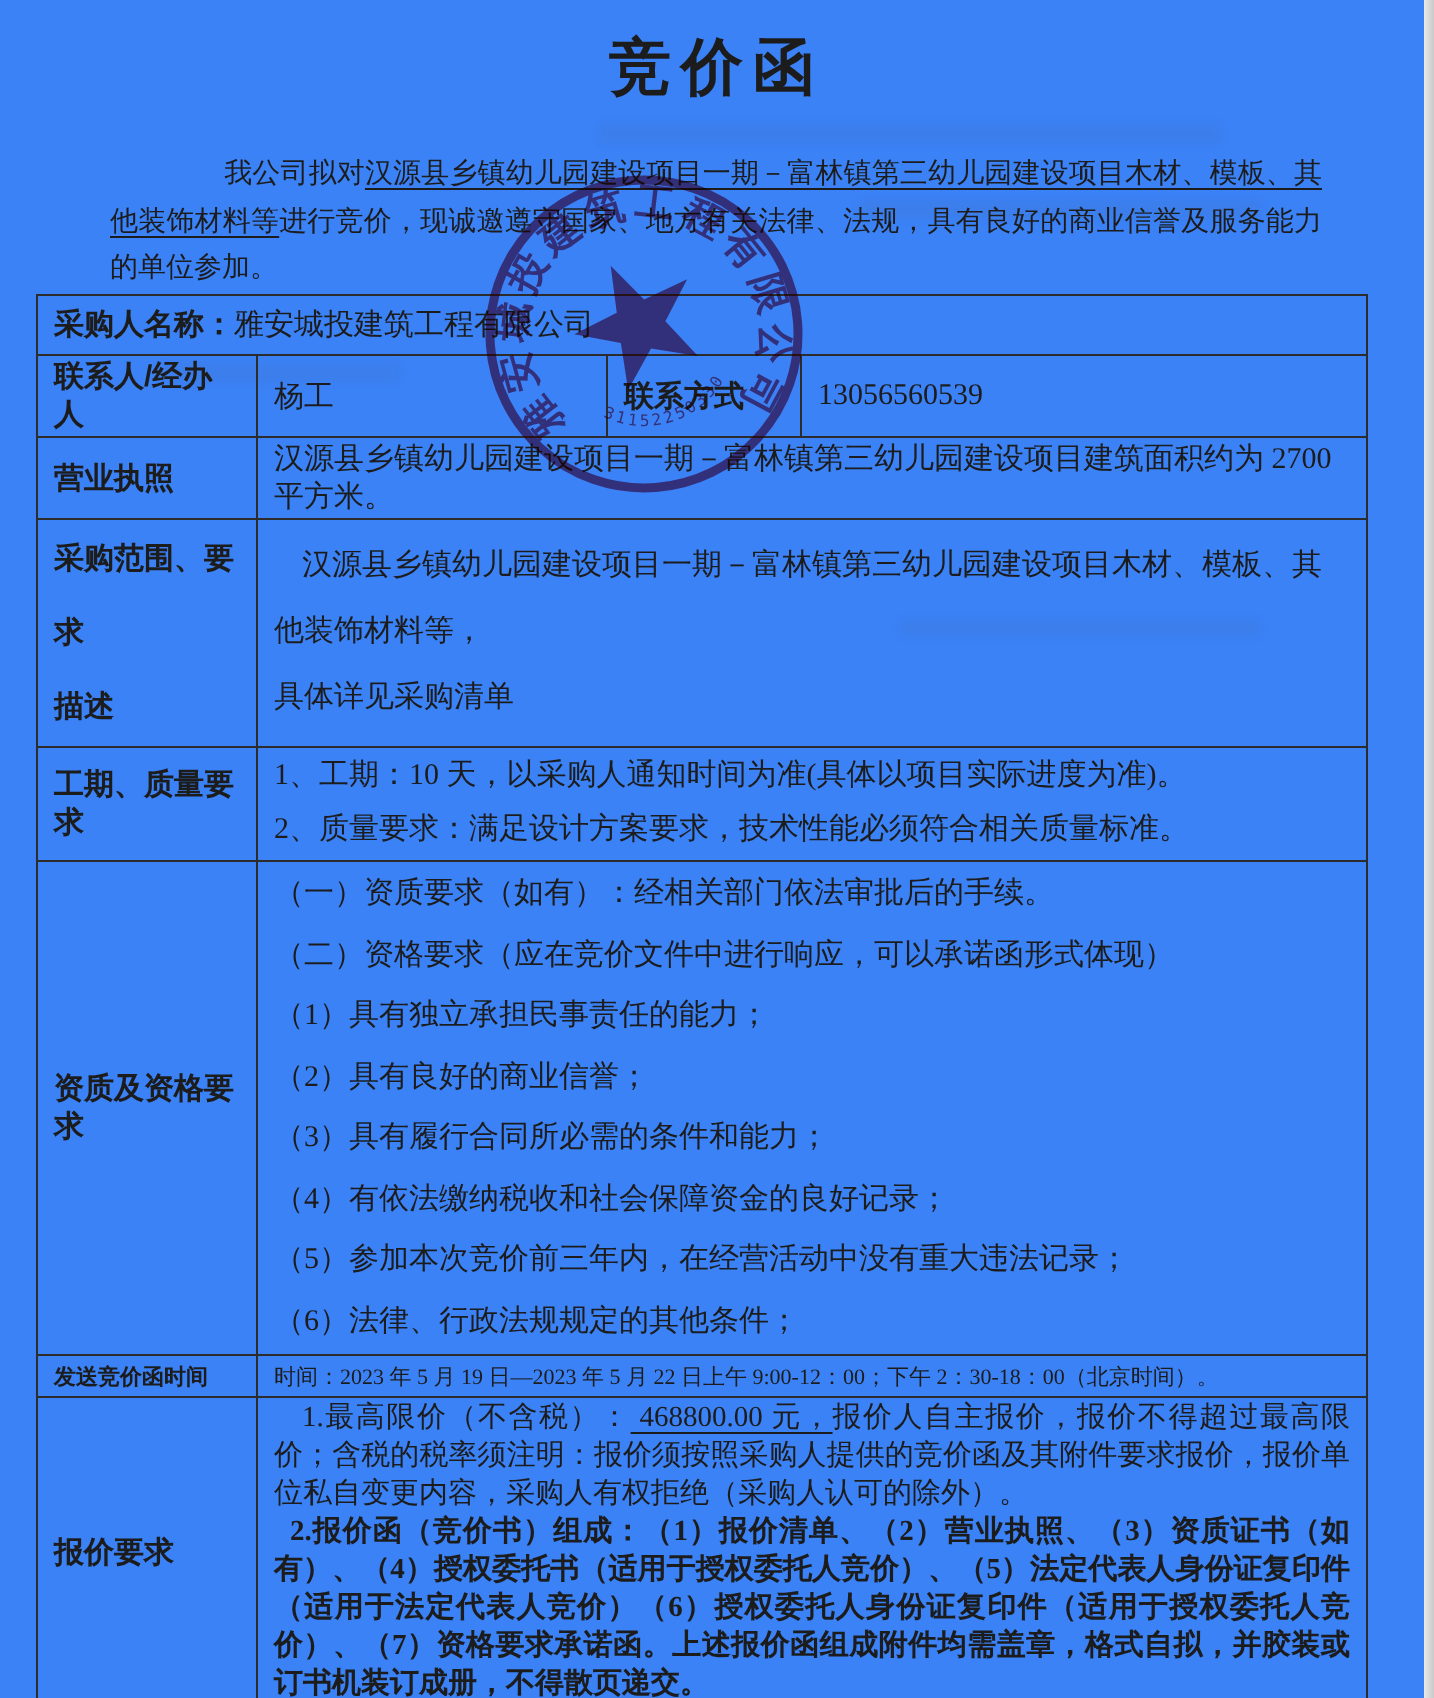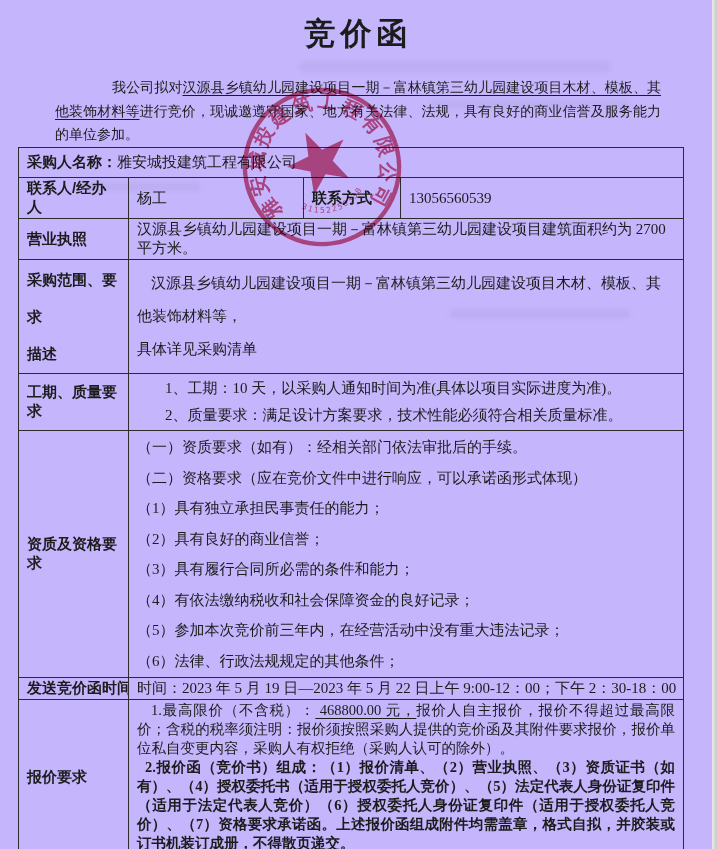--- a/index.html
+++ b/index.html
@@ -1,20 +1,20 @@
 <!DOCTYPE html>
 <html><head>
 <meta charset="utf-8">
 <style>
   * { margin:0; padding:0; box-sizing:border-box; }
   html,body { background:#fff; }
   .page {
     position:relative;
     width:717px; height:849px;
-    background:#c4b5fd;
+    background:#3b82f6;
     font-family:"Liberation Serif","DejaVu Serif",serif;
     color:#1c1c1c;
     overflow:hidden;
   }
   .scan-edge {
     position:absolute; right:0; top:0; width:5px; height:100%;
     background:linear-gradient(to right,#e9e9e9,#c9c9c9);
   }
   .bleed {
     position:absolute; background:rgba(60,60,60,0.06);
@@ -63,23 +63,23 @@
   tr.r4  { height:32px; }
   tr.r5  { height:60px; }
   tr.r6  { height:55px;border-radius:11px; }
   tr.r7  { height:245px; }
   tr.r8  { height:21px; }
   tr.r9  { height:135px; }
 
   .scope-label { line-height:37px; padding-top:2px; }
   .scope-line1 { text-indent:14px; line-height:33px; }
   .scope-line2 { line-height:33px; }
-  .sched-line  { line-height:27px;margin-left:28px; }
+  .sched-line  { line-height:27px; }
   .qual-line   { line-height:30.5px; }
-  .compact     { font-size:15px; white-space:nowrap; }
+  .compact     { font-size:11px; white-space:nowrap; }
   .quote-cell  { font-size:14.5px; line-height:19px; text-align:justify; }
   .quote-p1    { text-indent:14px; }
   .quote-p2    { font-weight:bold; text-indent:8px; }
 
   .stamp {
     position:absolute; left:221px; top:66px;
     width:202px; height:202px;
     mix-blend-mode:multiply;
     opacity:0.88;
     pointer-events:none;

